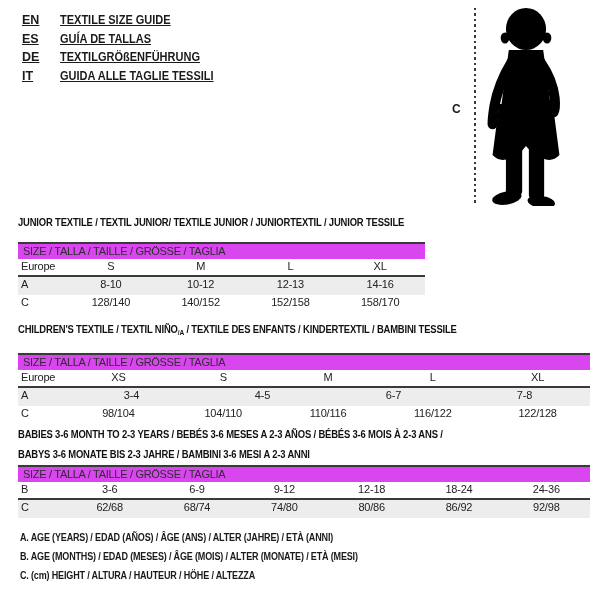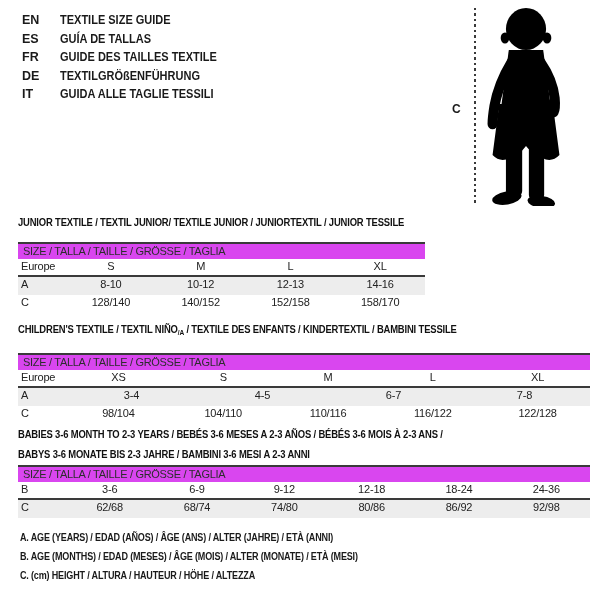--- a/index.html
+++ b/index.html
@@ -6,21 +6,21 @@
   html,body { width:600px; height:600px; }
   body {
     position:relative;
     background:#ffffff;
     font-family:"Liberation Sans", sans-serif;
     color:#1a1a1a;
     overflow:hidden;
   }
 
   
-  .lang-list { position:absolute; left:22px; top:11px; }
+  .lang-list { position:absolute; left:22px; top:11px;text-decoration:underline; }
   .lang-line { display:flex; height:18.5px; line-height:18.5px;
                font-size:12.5px; font-weight:bold; white-space:nowrap; }
   .lang-code { width:38px; flex:0 0 38px; }
   .lang-label { transform:scaleX(0.88); transform-origin:0 50%; }
 
   
   .measure-line { position:absolute; left:474px; top:8px; width:2px; height:198px;
     background:repeating-linear-gradient(to bottom,#3a3a3a 0 2.5px,transparent 2.5px 5.5px); }
   .marker-c { position:absolute; left:452px; top:102px; font-size:12px; font-weight:bold; }
   .silhouette { position:absolute; left:483px; top:6px; width:86px; height:200px; }
@@ -56,24 +56,20 @@
 <body>
 
 <div class="lang-list">
   <div class="lang-line">
     <span class="lang-code">EN</span>
     <span class="lang-label">TEXTILE SIZE GUIDE</span>
   </div>
   <div class="lang-line">
     <span class="lang-code">ES</span>
     <span class="lang-label">GUÍA DE TALLAS</span>
-  </div>
-  <div class="lang-line">
-    <span class="lang-code">FR</span>
-    <span class="lang-label">GUIDE DES TAILLES TEXTILE</span>
   </div>
   <div class="lang-line">
     <span class="lang-code">DE</span>
     <span class="lang-label">TEXTILGRÖßENFÜHRUNG</span>
   </div>
   <div class="lang-line">
     <span class="lang-code">IT</span>
     <span class="lang-label">GUIDA ALLE TAGLIE TESSILI</span>
   </div>
 </div>

